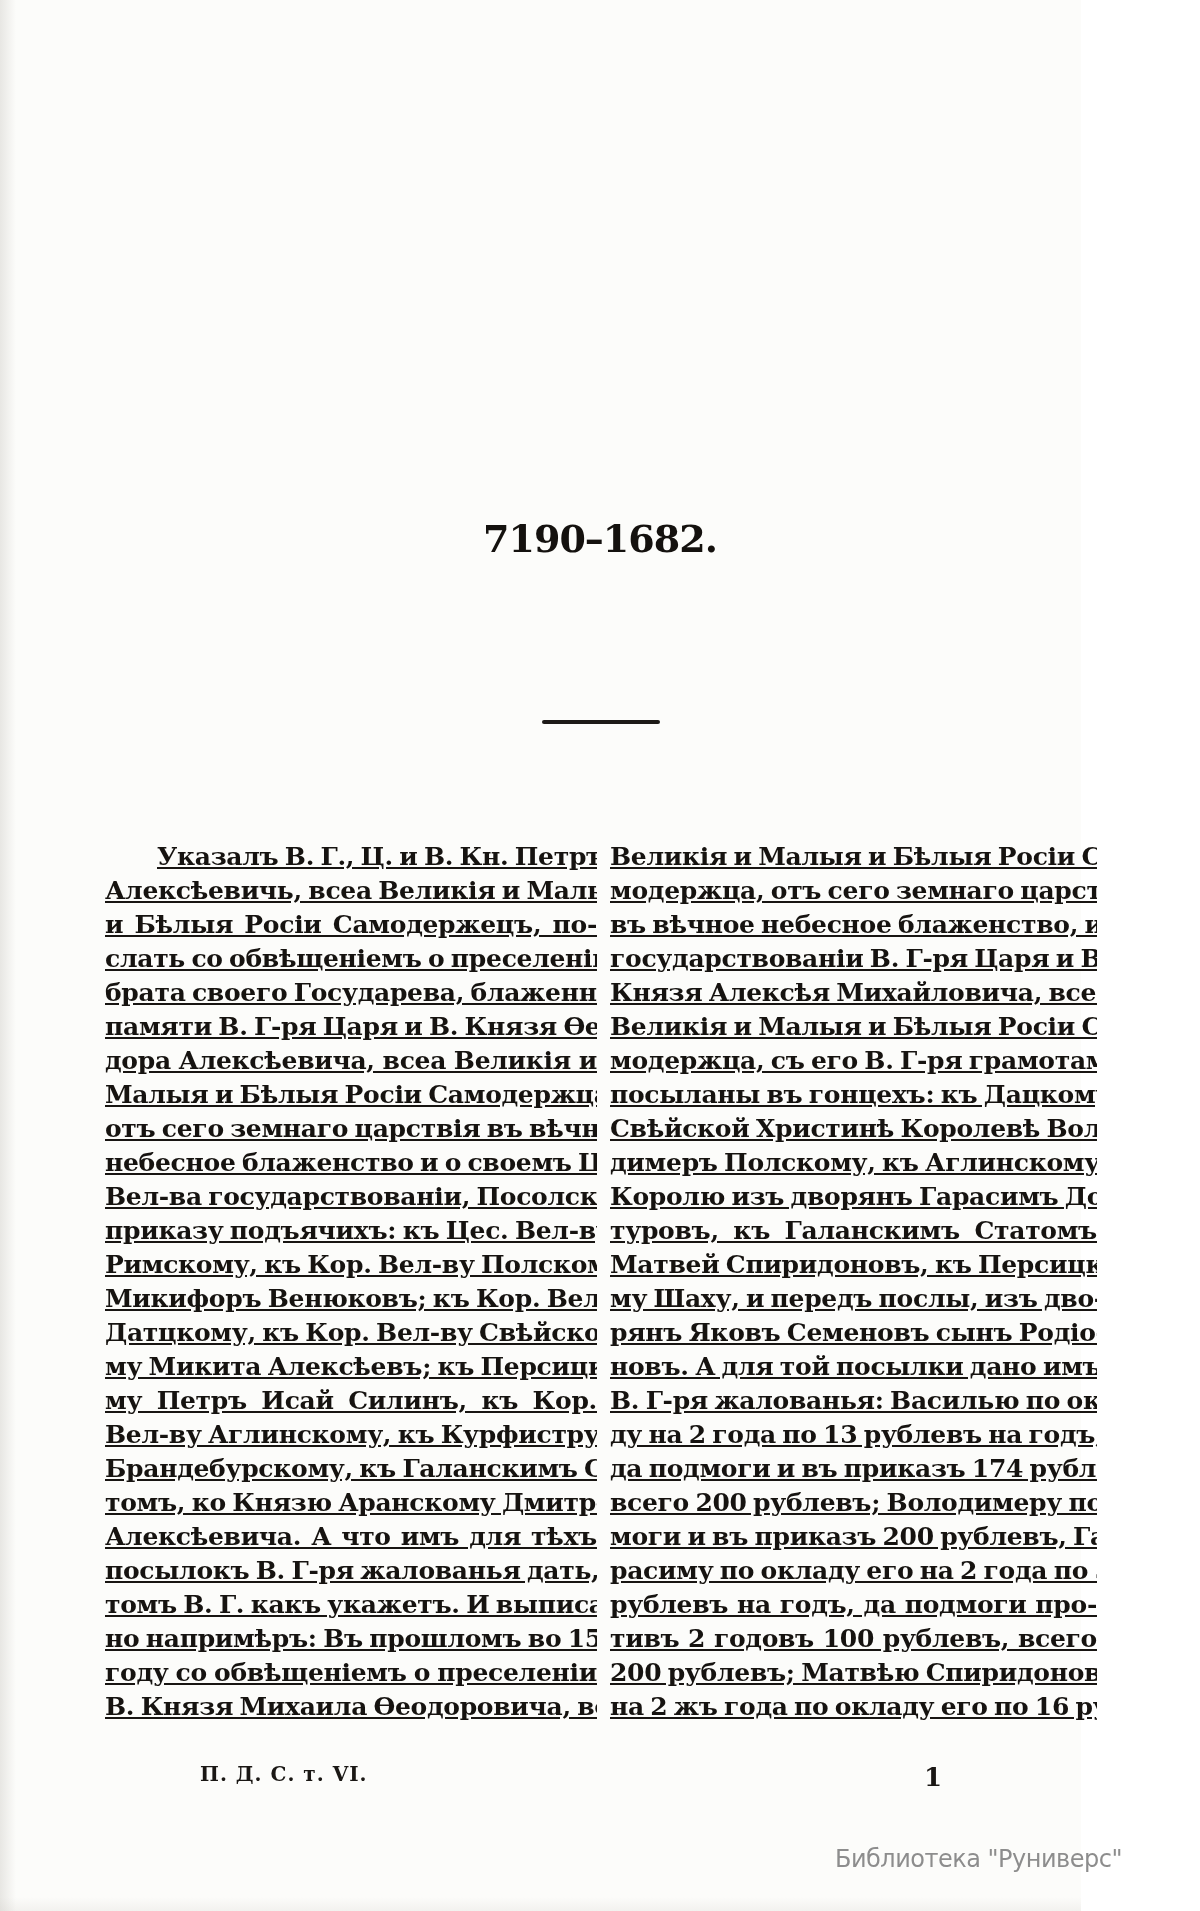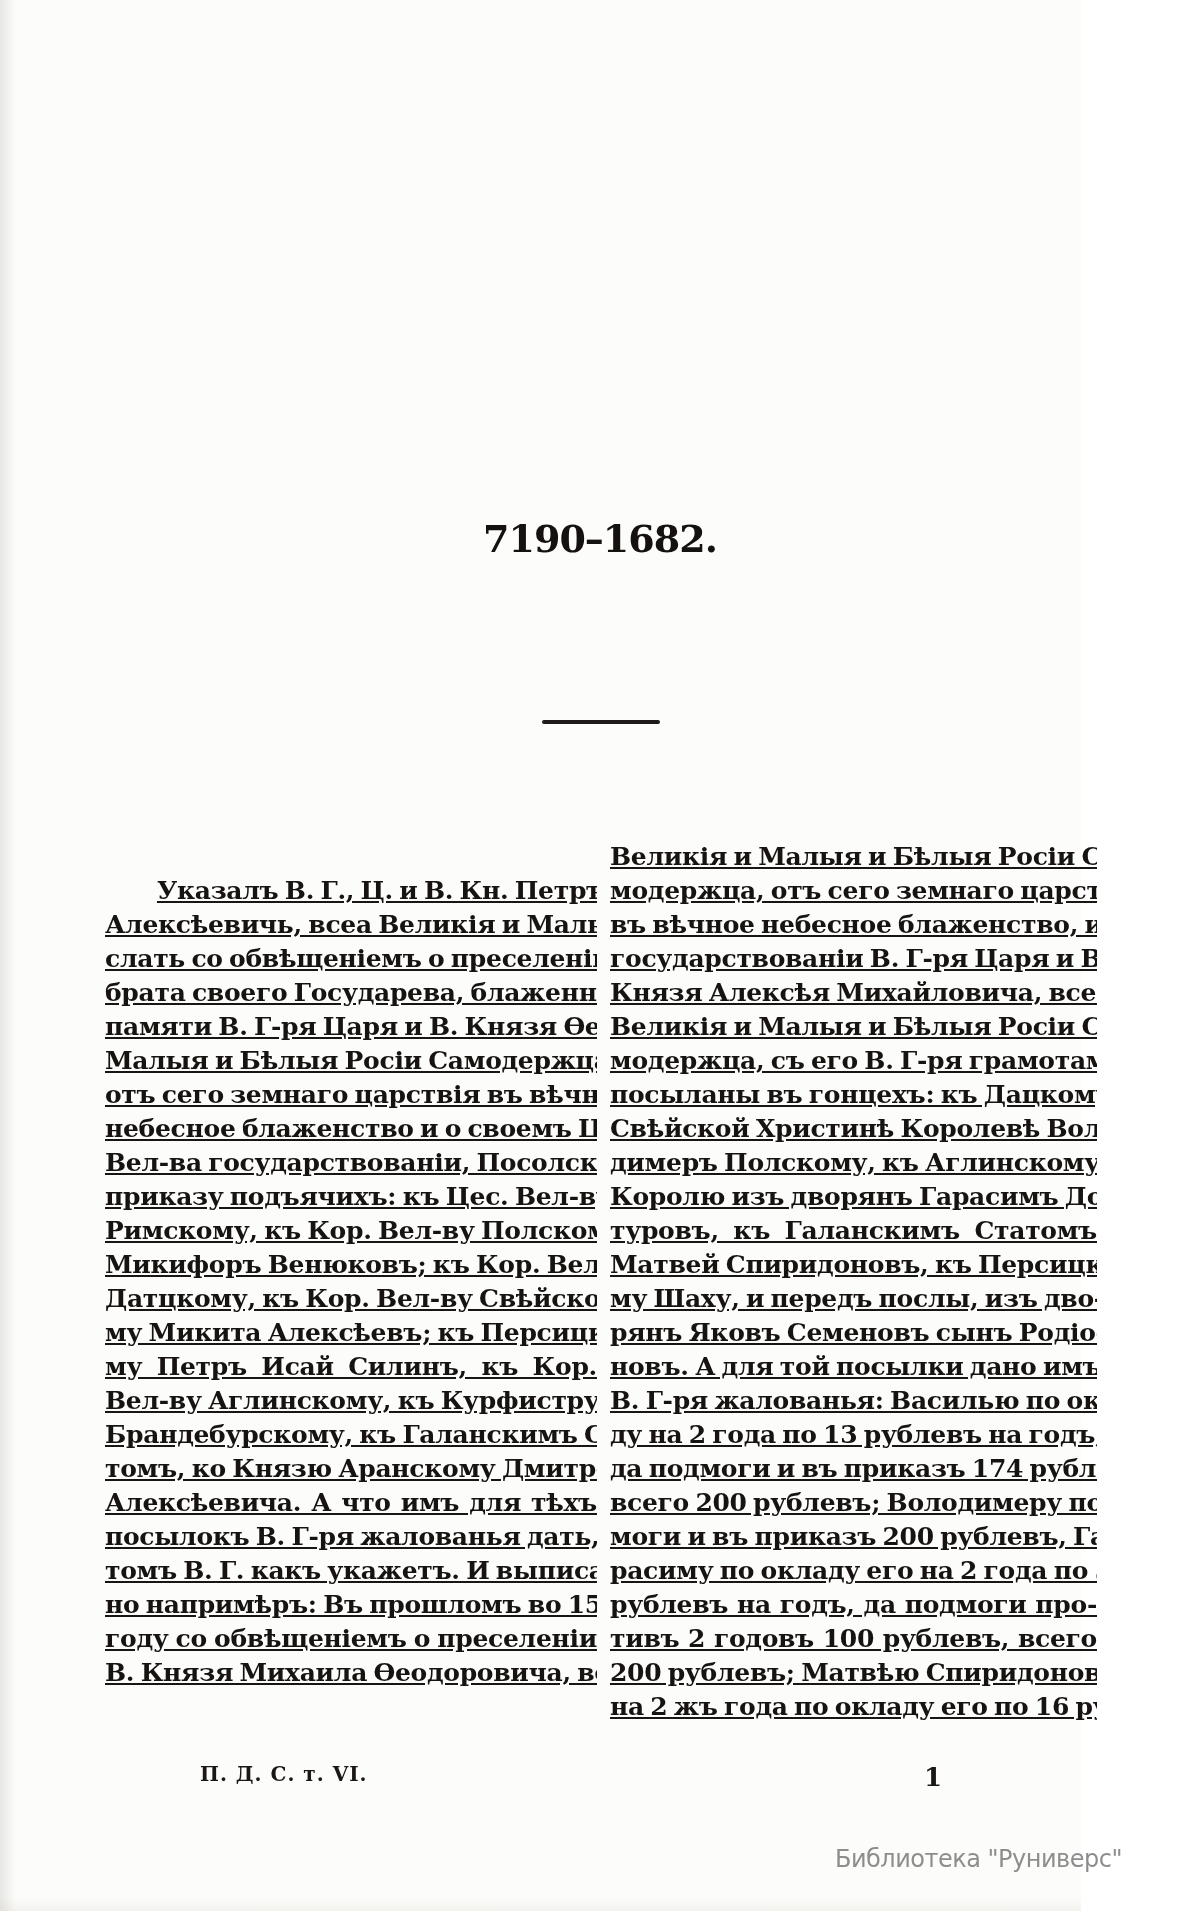--- a/index.html
+++ b/index.html
@@ -70,23 +70,25 @@
 <div class="page">
 
   <div class="title">7190–1682.</div>
 
   <div class="divider"></div>
 
   <div class="columns">
     <div class="col col-left">
         <div class="line">Указалъ В. Г., Ц. и В. Кн. Петръ</div>
         <div class="line">Алексѣевичь, всеа Великія и Малыя</div>
+        <div class="line">и Бѣлыя Росіи Самодержецъ, по-</div>
         <div class="line">слать со обвѣщеніемъ о преселеніи</div>
         <div class="line">брата своего Государева, блаженные</div>
         <div class="line">памяти В. Г-ря Царя и В. Князя Ѳео-</div>
+        <div class="line">дора Алексѣевича, всеа Великія и</div>
         <div class="line">Малыя и Бѣлыя Росіи Самодержца,</div>
         <div class="line">отъ сего земнаго царствія въ вѣчное</div>
         <div class="line">небесное блаженство и о своемъ Цар.</div>
         <div class="line">Вел-ва государствованіи, Посолского</div>
         <div class="line">приказу подъячихъ: къ Цес. Вел-ву</div>
         <div class="line">Римскому, къ Кор. Вел-ву Полскому</div>
         <div class="line">Микифоръ Венюковъ; къ Кор. Вел-ву</div>
         <div class="line">Датцкому, къ Кор. Вел-ву Свѣйско-</div>
         <div class="line">му Микита Алексѣевъ; къ Персицко-</div>
         <div class="line">му Петръ Исай Силинъ, къ Кор.</div>

